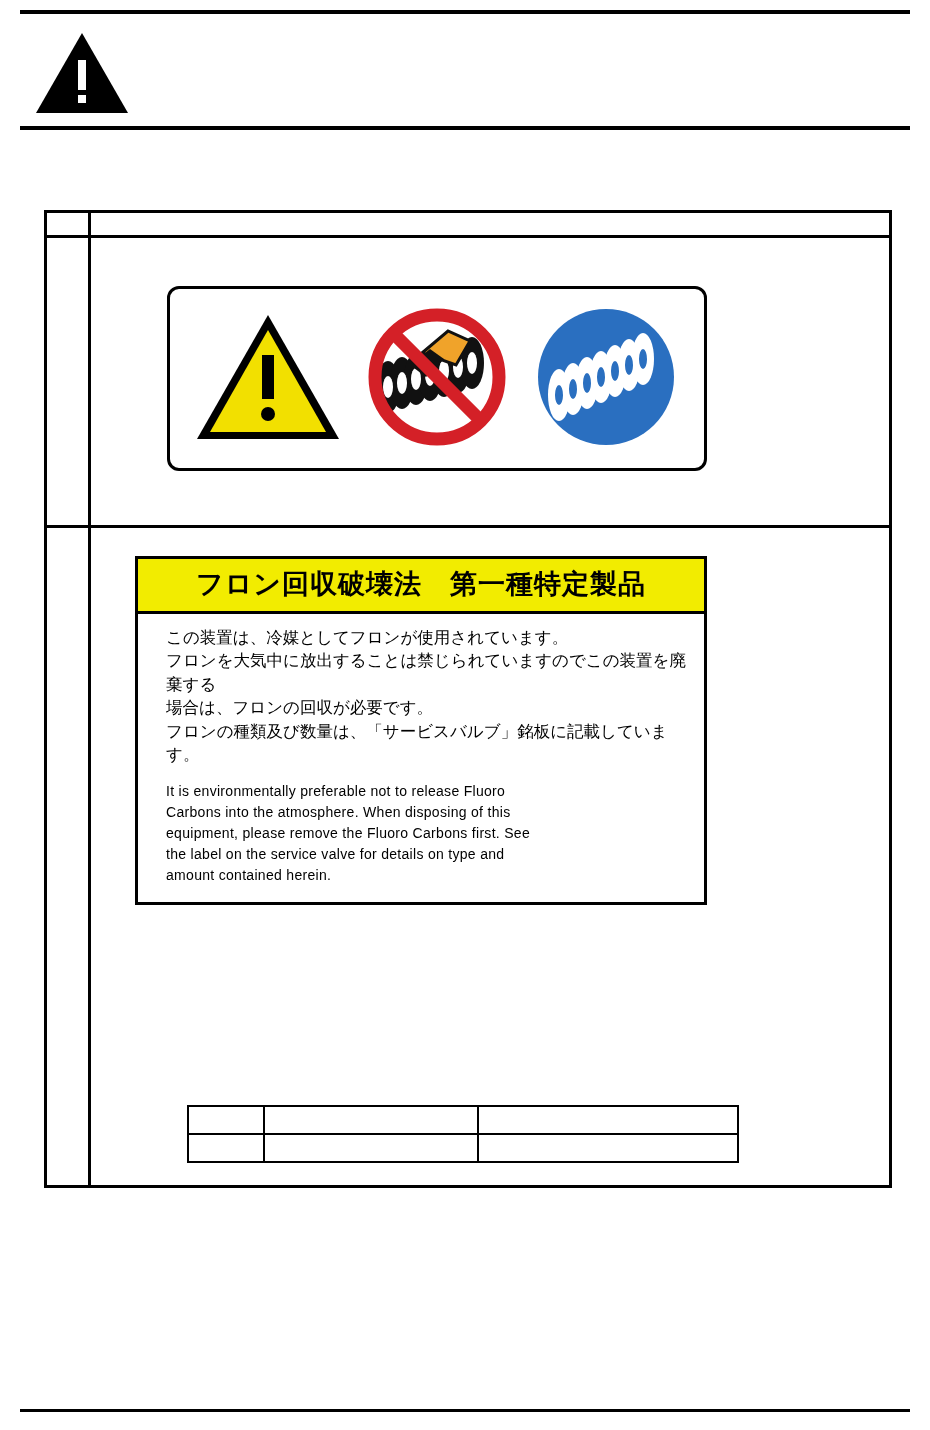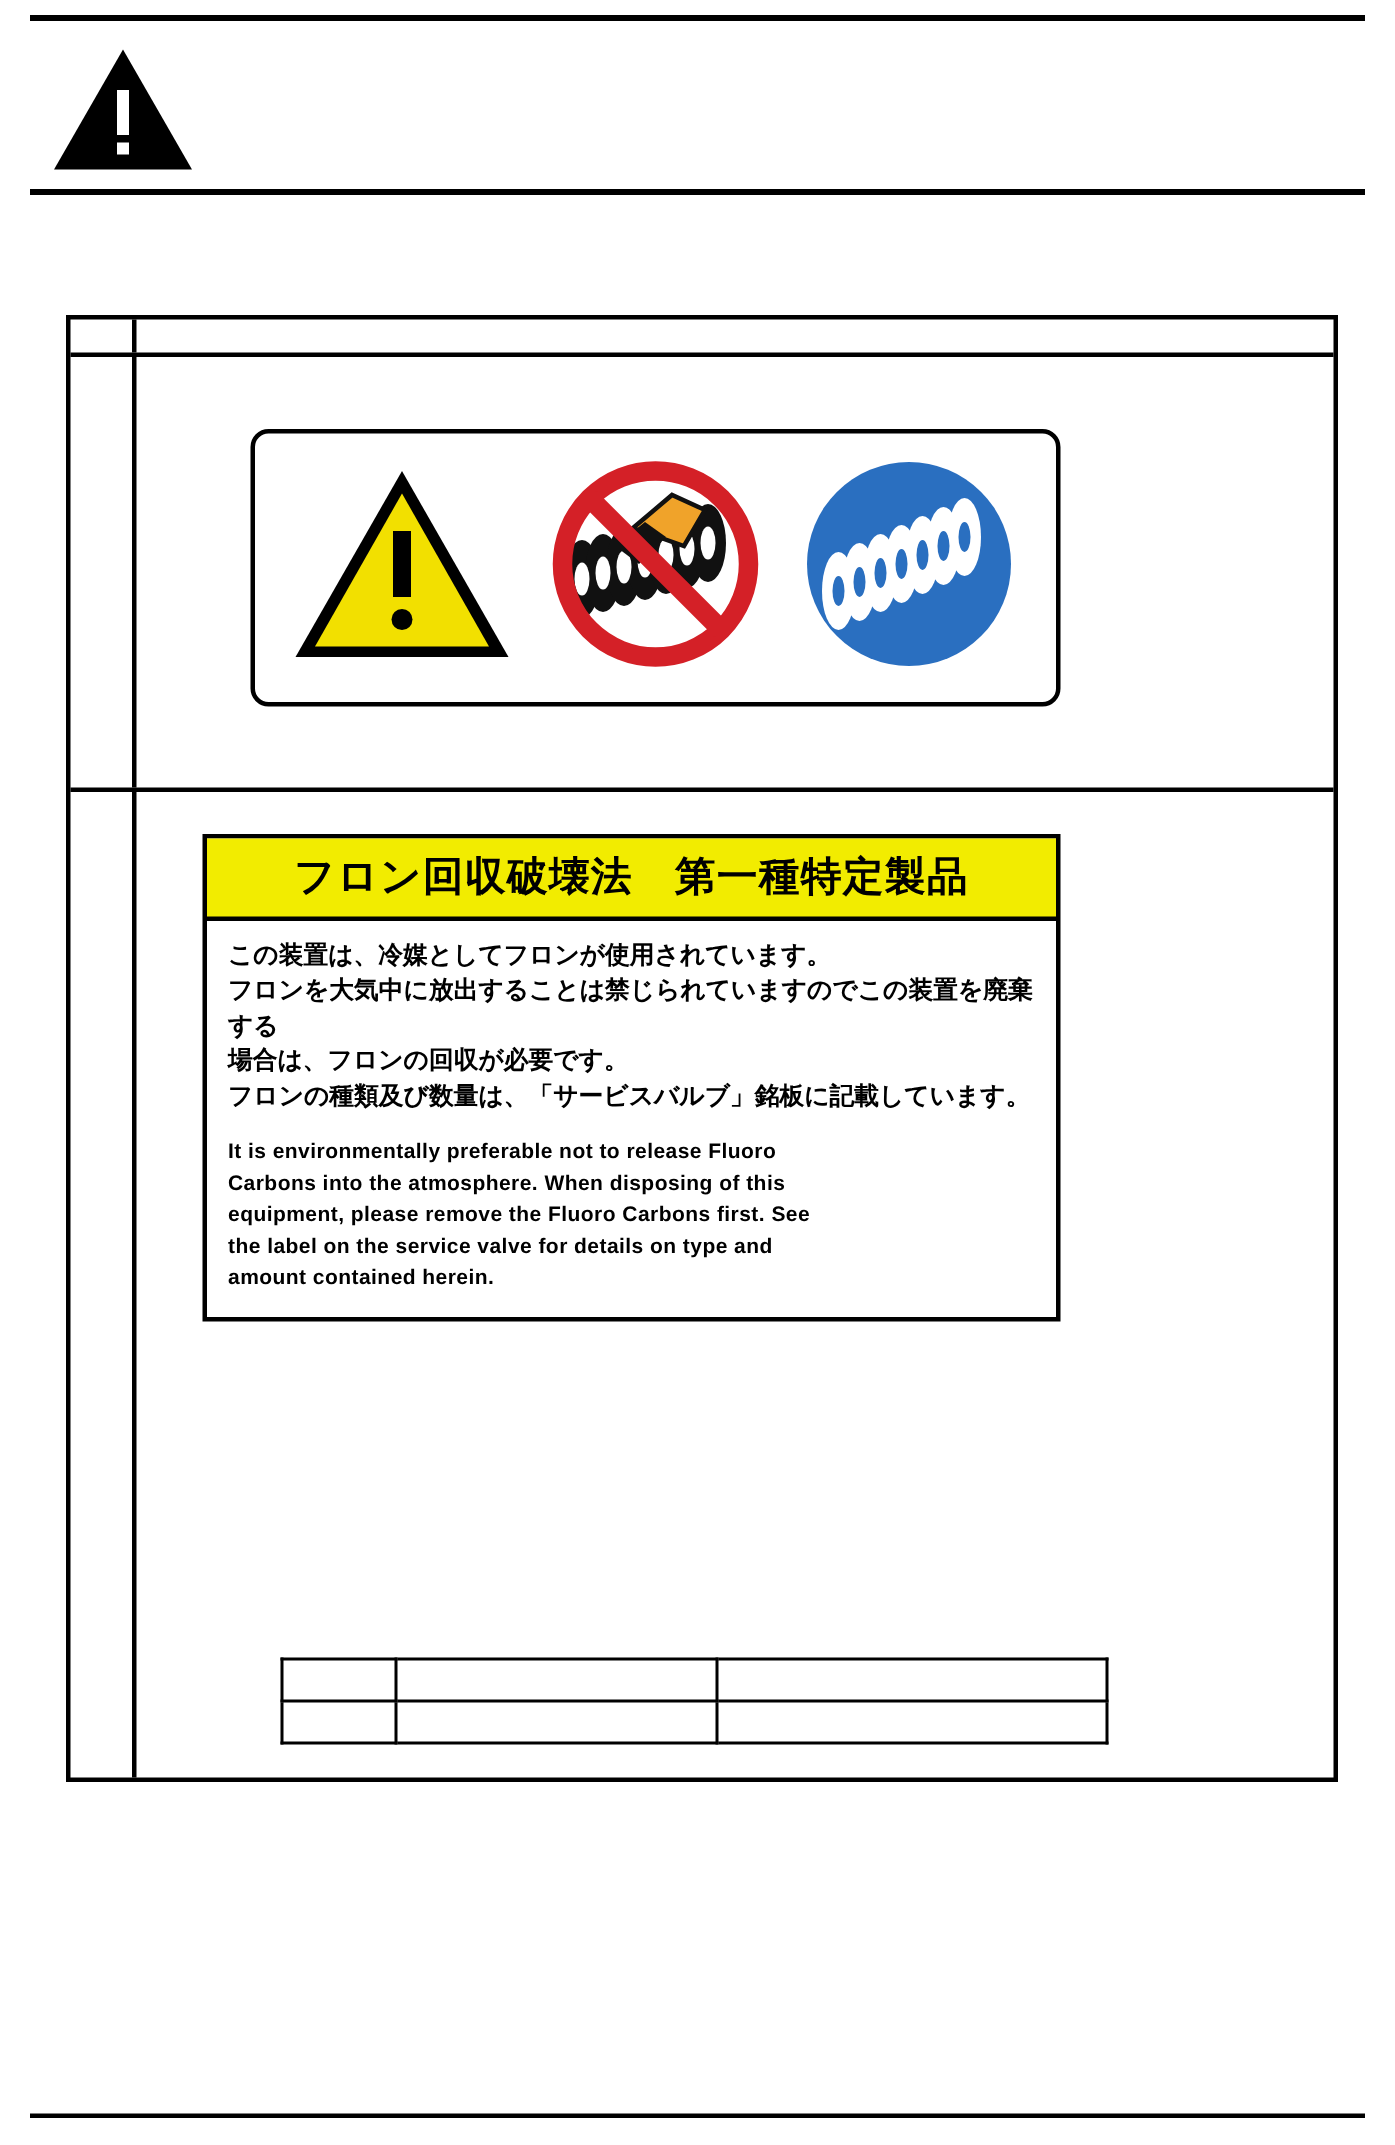--- a/index.html
+++ b/index.html
@@ -121,22 +121,21 @@
     background: #f2ec00;
     border-bottom: 3px solid #000;
     text-align: center;
     font-weight: bold;
     font-size: 27px;
     letter-spacing: 1px;
     padding: 7px 0 9px 0;
     white-space: pre;
   }
   .freon-body {
-    padding: 12px 14px 16px 14px;
-    font-weight: bold;
+    padding: 12px 14px 16px 28px;
   }
   .freon-jp {
     font-size: 16.5px;
     line-height: 1.42;
     margin: 0 0 14px 0;
     white-space: pre-wrap;
   }
   .freon-en {
     font-size: 14px;
     line-height: 1.5;

